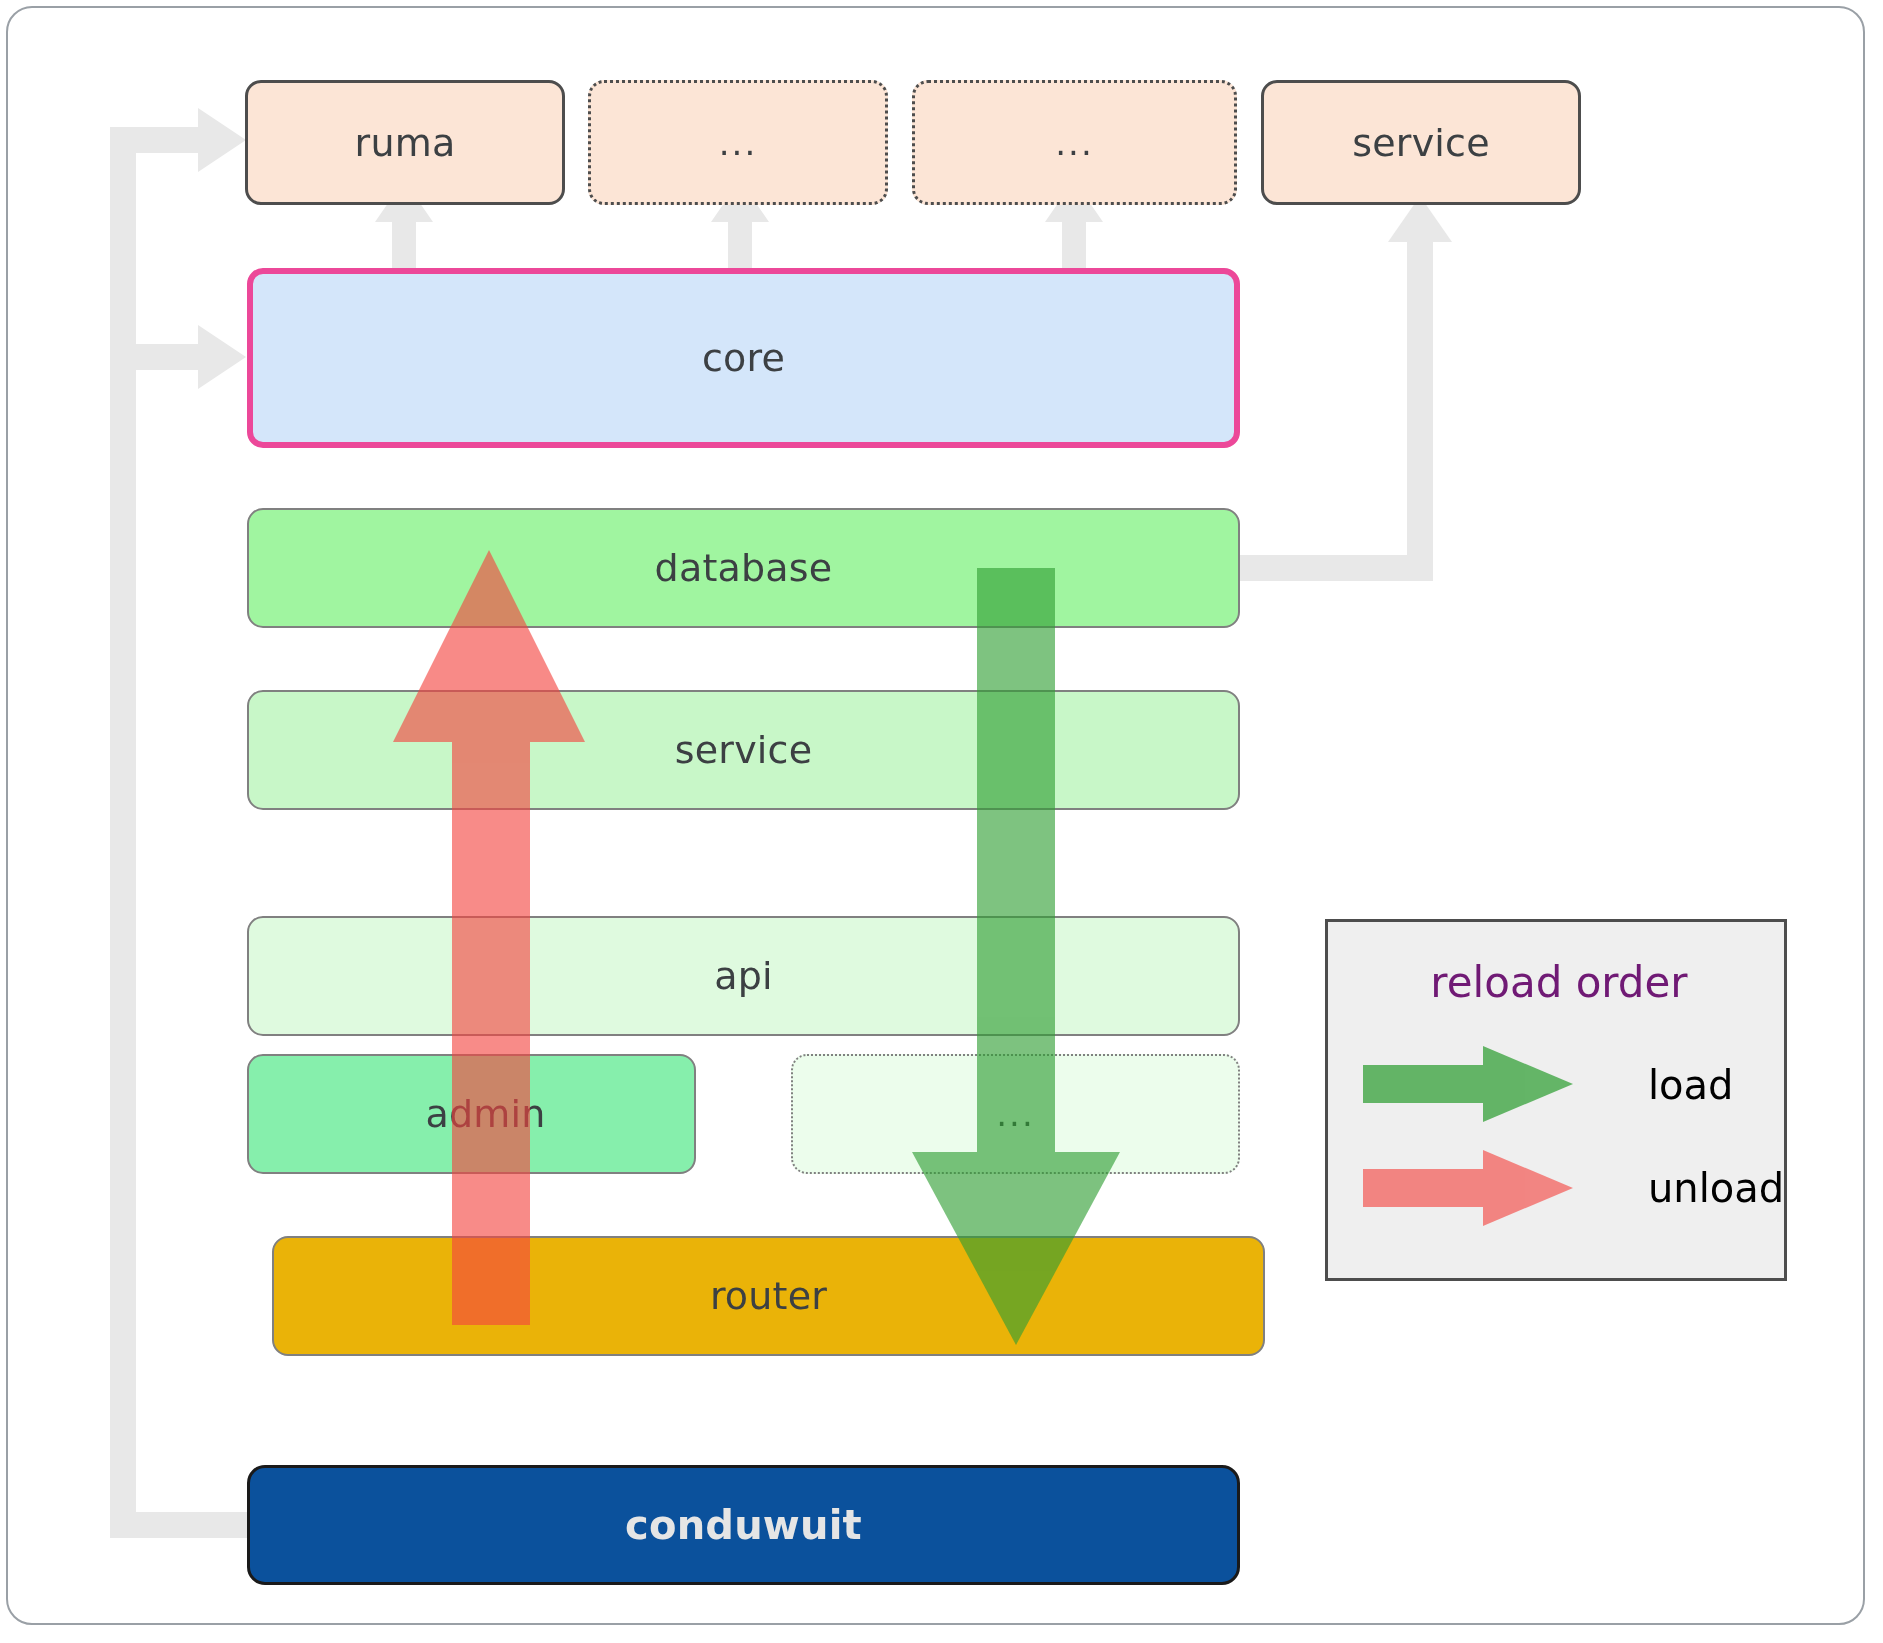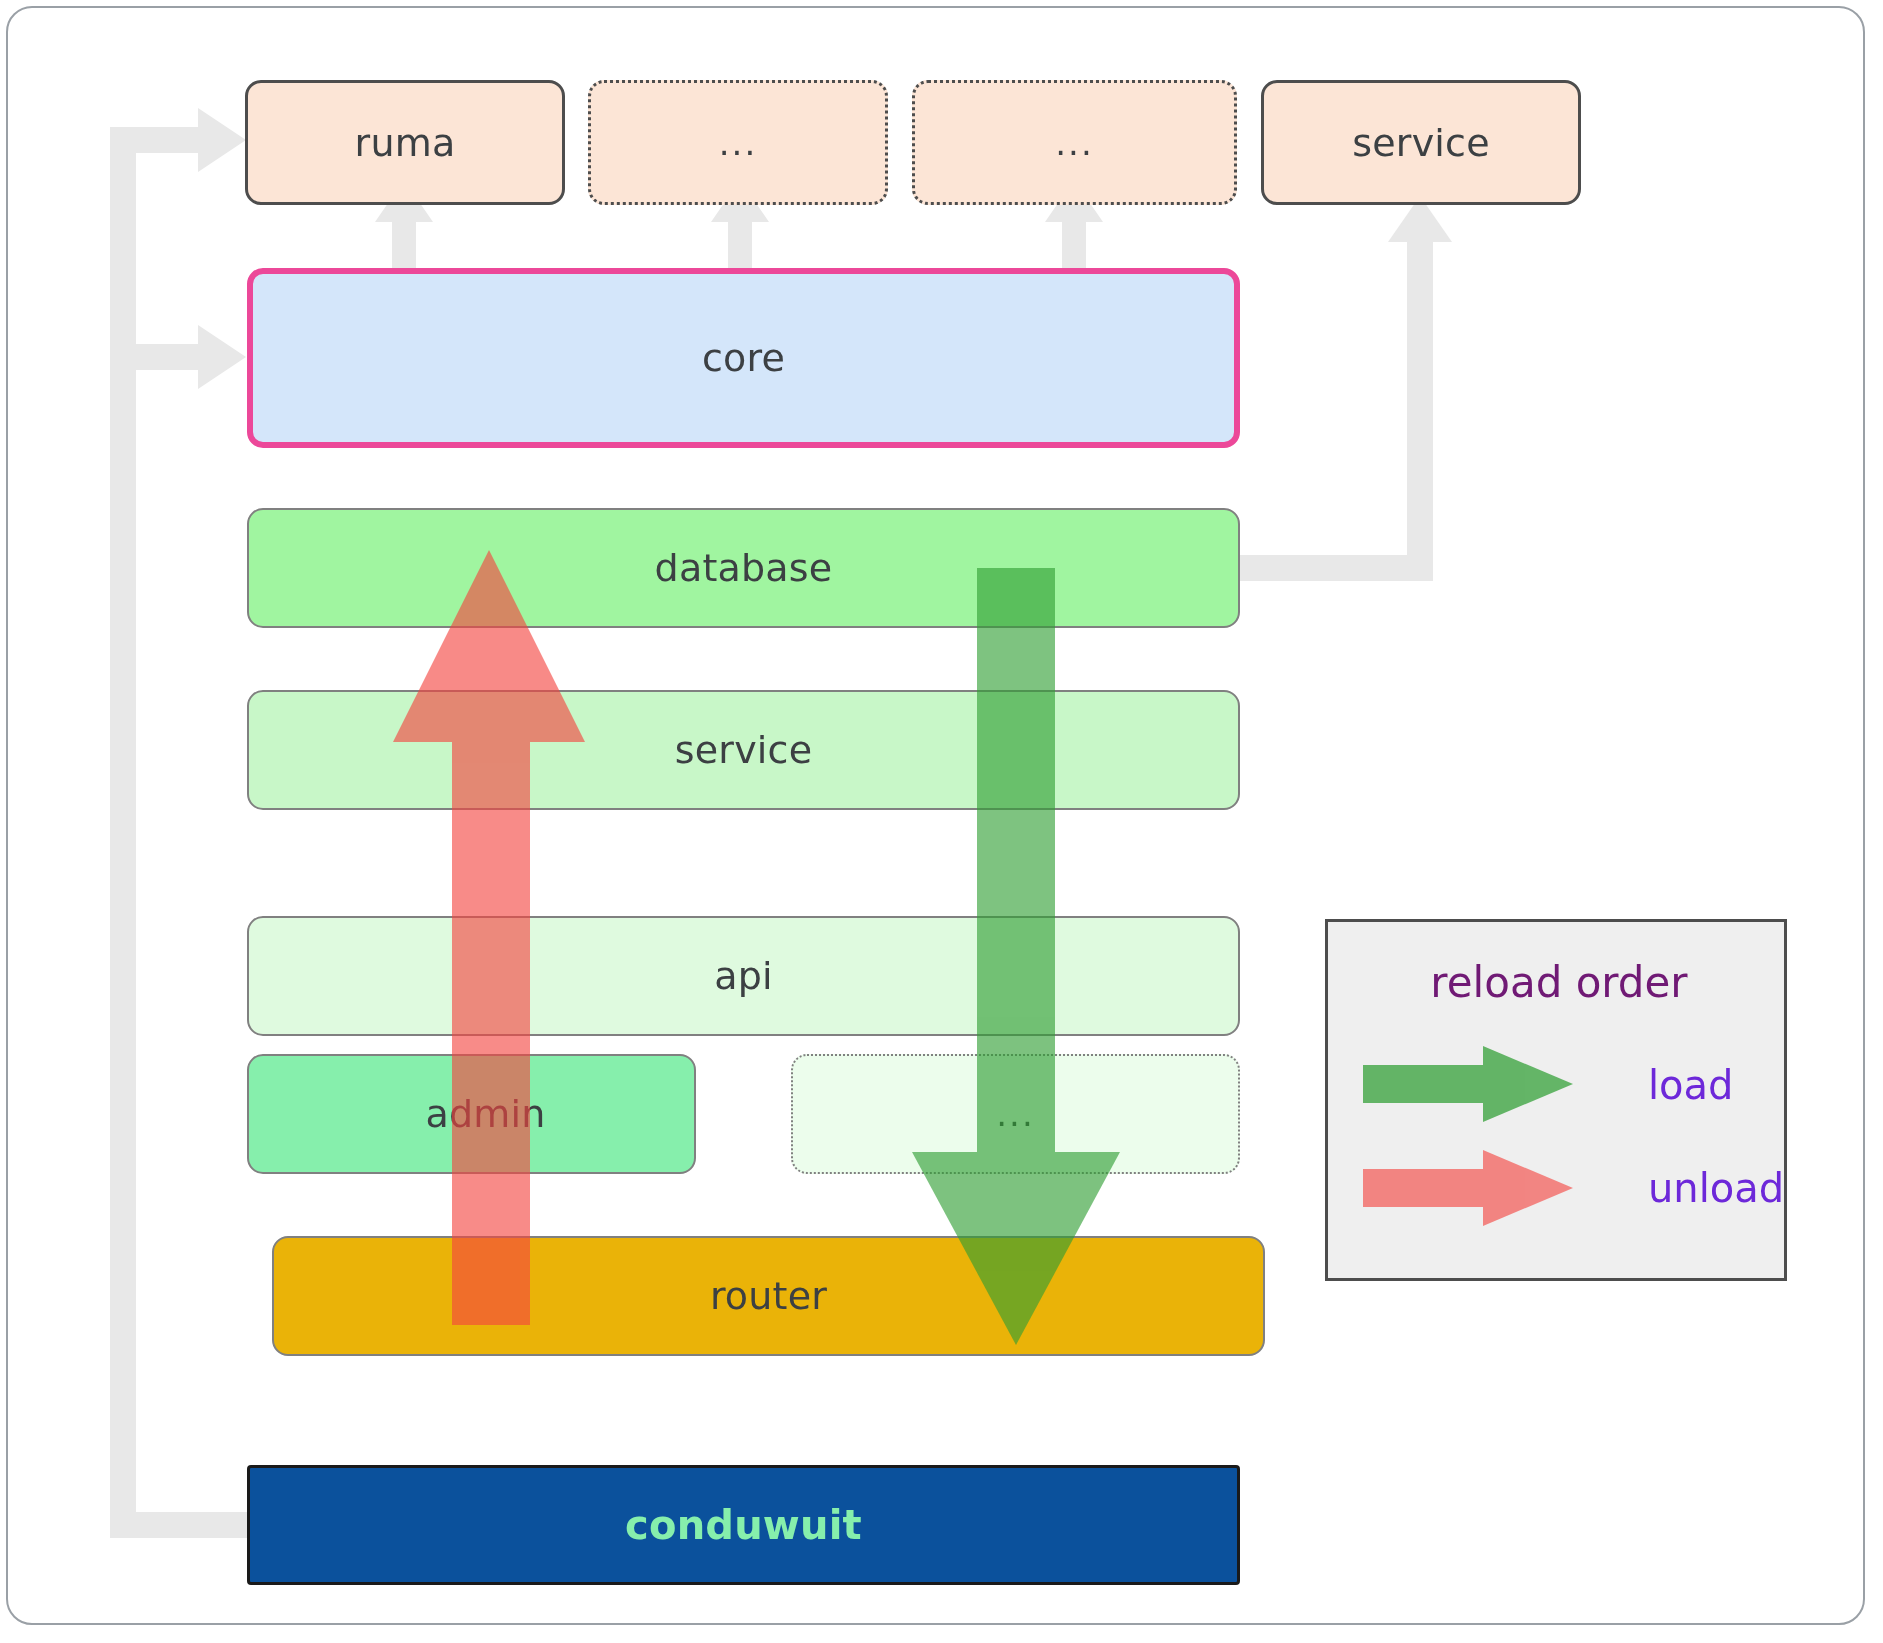--- a/index.html
+++ b/index.html
@@ -64,22 +64,22 @@
   .node.lyr {
     border: 2px solid #808080;
     border-radius: 16px;
   }
   .node.lyr.dotted {
     border: 2px dotted #808080;
   }
   .node.app {
     background: #0b519c;
     border: 3px solid #1a1a1a;
-    border-radius: 4px;
-    color: #86efac;
+    border-radius: 18px;
+    color: #e5e5e5;
     font-size: 40px;
     font-weight: bold;
   }
   .ellipsis {
     font-size: 34px;
     letter-spacing: 2px;
   }
   .legend {
     position: absolute;
     left: 1325px;
@@ -95,21 +95,21 @@
     left: 0;
     top: 36px;
     width: 462px;
     text-align: center;
     font-size: 42px;
     color: #701a75;
   }
   .legend-label {
     position: absolute;
     font-size: 40px;
-    color: #6d28d9;
+    color: #000000;
   }
   #lbl-load { left: 320px; top: 140px; }
   #lbl-unload { left: 320px; top: 243px; }
 </style>
 </head>
 <body>
 
 <div id="stage">
 
   <div class="frame"></div>

